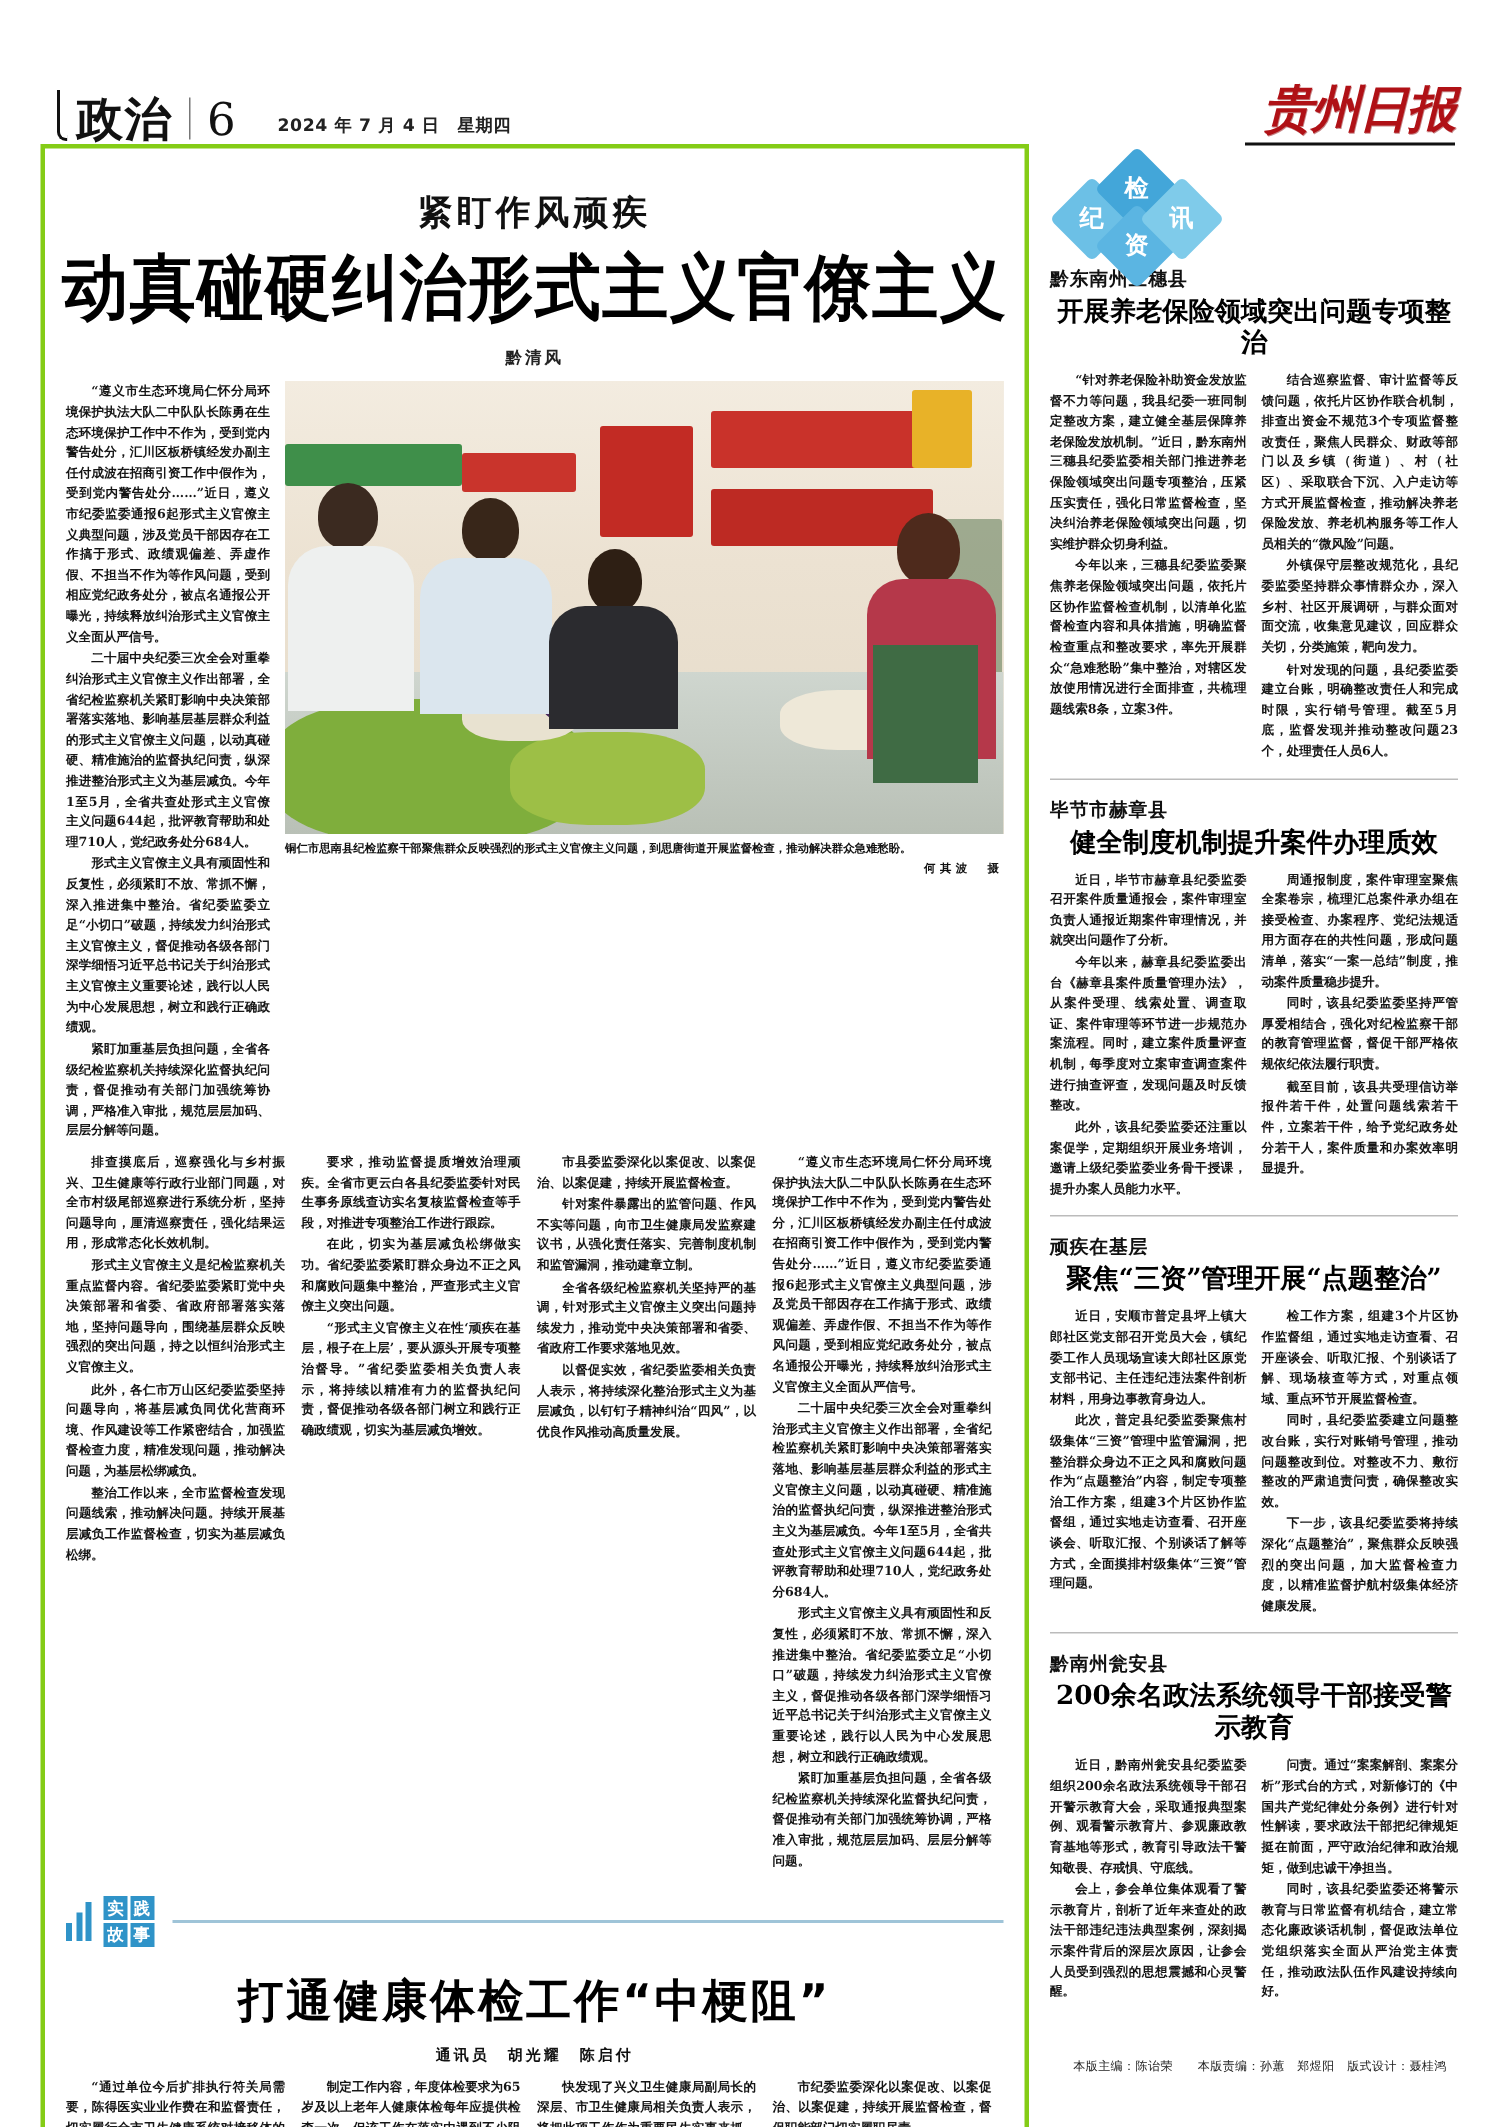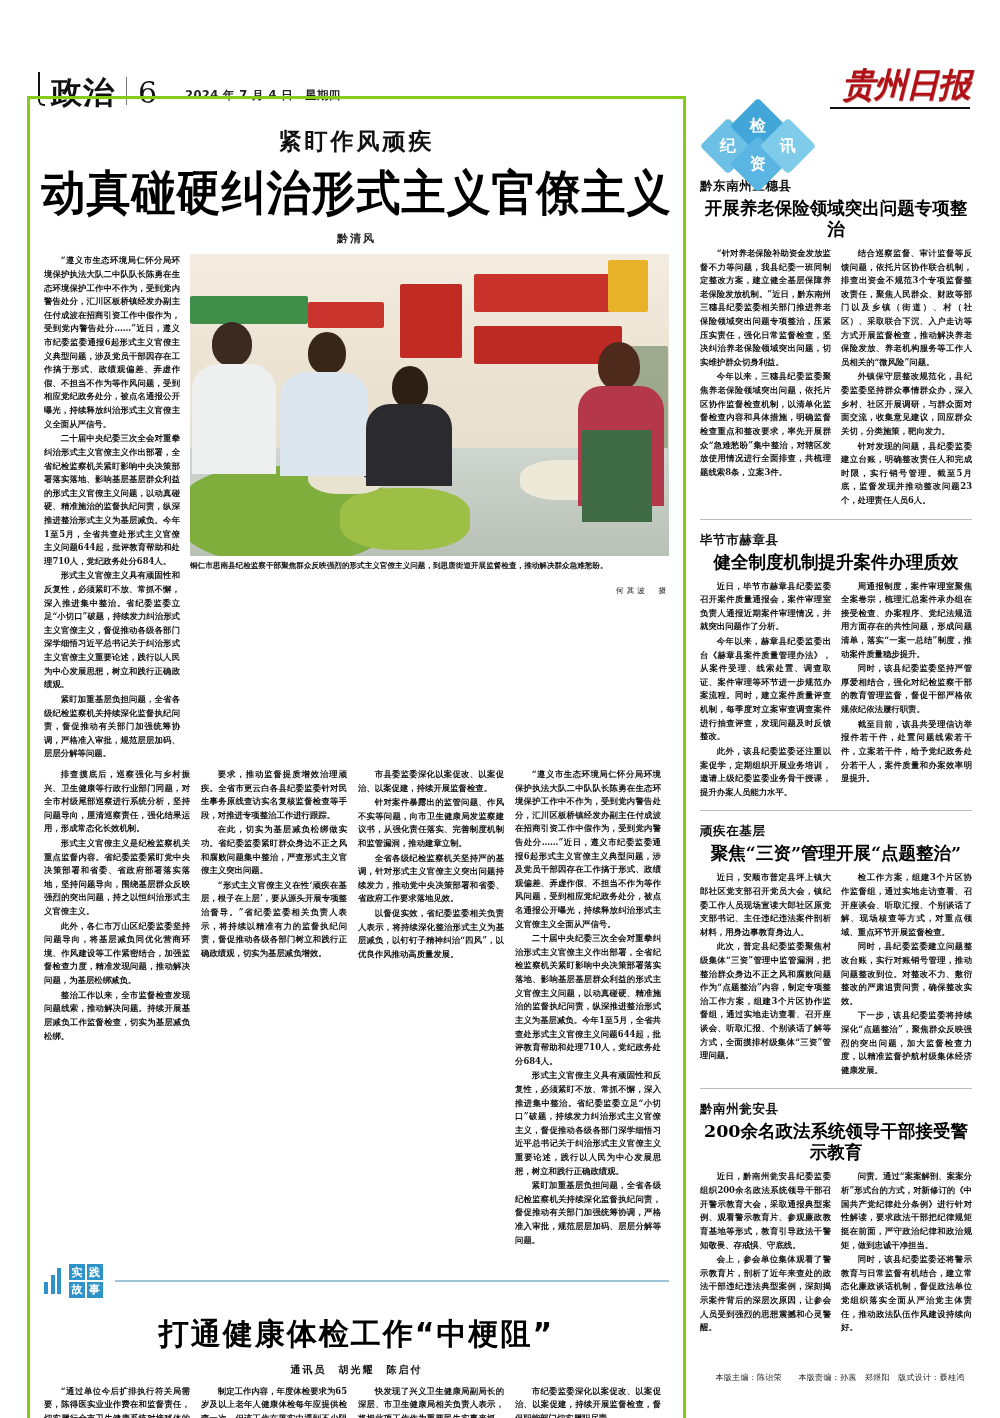--- a/index.html
+++ b/index.html
@@ -6,21 +6,21 @@
   body {
     width: 1000px; height: 1418px;
     background: #ffffff;
     font-family: "DejaVu Serif", "Liberation Serif", serif;
     position: relative;
     overflow: hidden;
   }
 
   
   .masthead {
-    position: absolute; left: 0; top: 16px; width: 1000px; height: 96px;
+    position: absolute; left: 0; top: 4px; width: 1000px; height: 96px;
   }
   .section-tag {
     position: absolute; left: 38px; top: 56px;
     display: flex; align-items: flex-end; gap: 4px;
   }
   .section-tag .hook {
     display: inline-block; width: 7px; height: 34px;
     border-left: 2px solid #111; border-bottom: 2px solid #111;
     border-bottom-left-radius: 6px; margin-right: 2px; margin-bottom: 2px;
   }
@@ -89,22 +89,22 @@
     width: 479px; height: 302px;
     position: relative; overflow: hidden;
     background: linear-gradient(#e7dcc8, #d8cdb7);
   }
   .photo-caption {
     font-size: 7.6px; line-height: 1.5; color: #111;
     margin-top: 4px; text-align: justify;
     font-family: "DejaVu Serif", serif; font-weight: 700;
   }
   .photo-credit {
-    font-size: 7.6px; text-align: right; margin-top: 14px; color: #111;
-    font-family: "DejaVu Serif", serif; font-weight: 400;
+    font-size: 7.6px; text-align: right; margin-top: 2px; color: #111;
+    font-family: "DejaVu Serif", serif; font-weight: 700;
     letter-spacing: 3px;
   }
 
   .a1-bottom { display: flex; padding: 6px 14px 0 14px; gap: 11px; }
   .a1-bottom .col { width: 146px; }
 
   .bodytext {
     font-size: 8.4px; line-height: 1.62; color: #151515;
     text-align: justify; text-justify: inter-character;
     font-family: "DejaVu Serif", serif; font-weight: 700;

